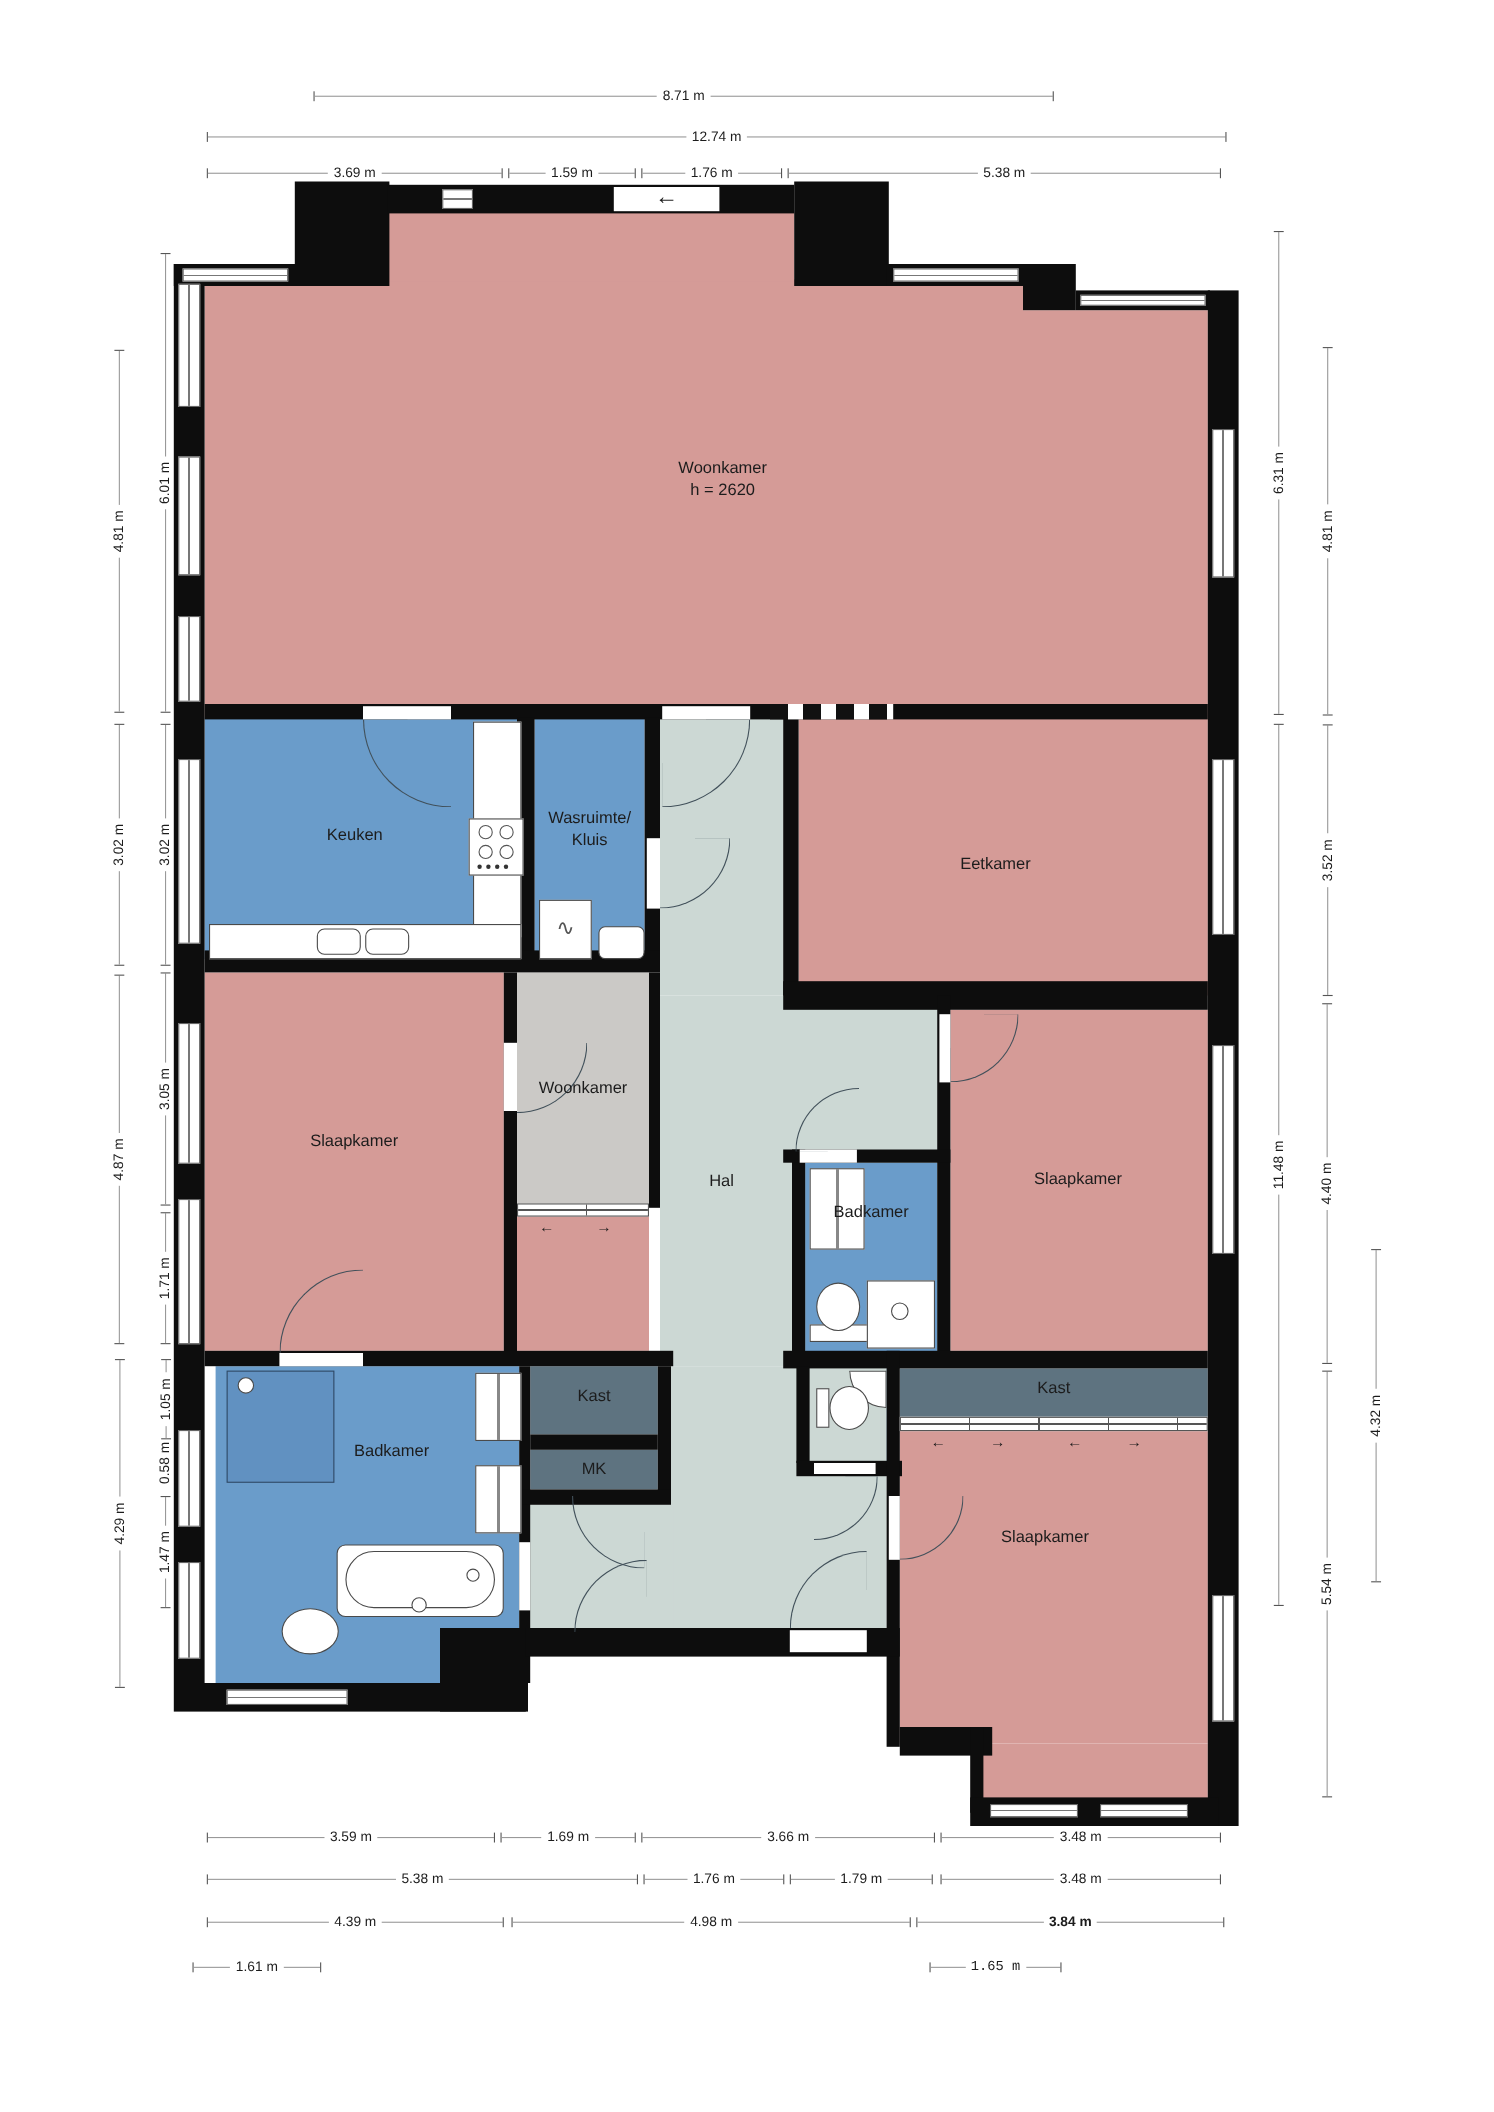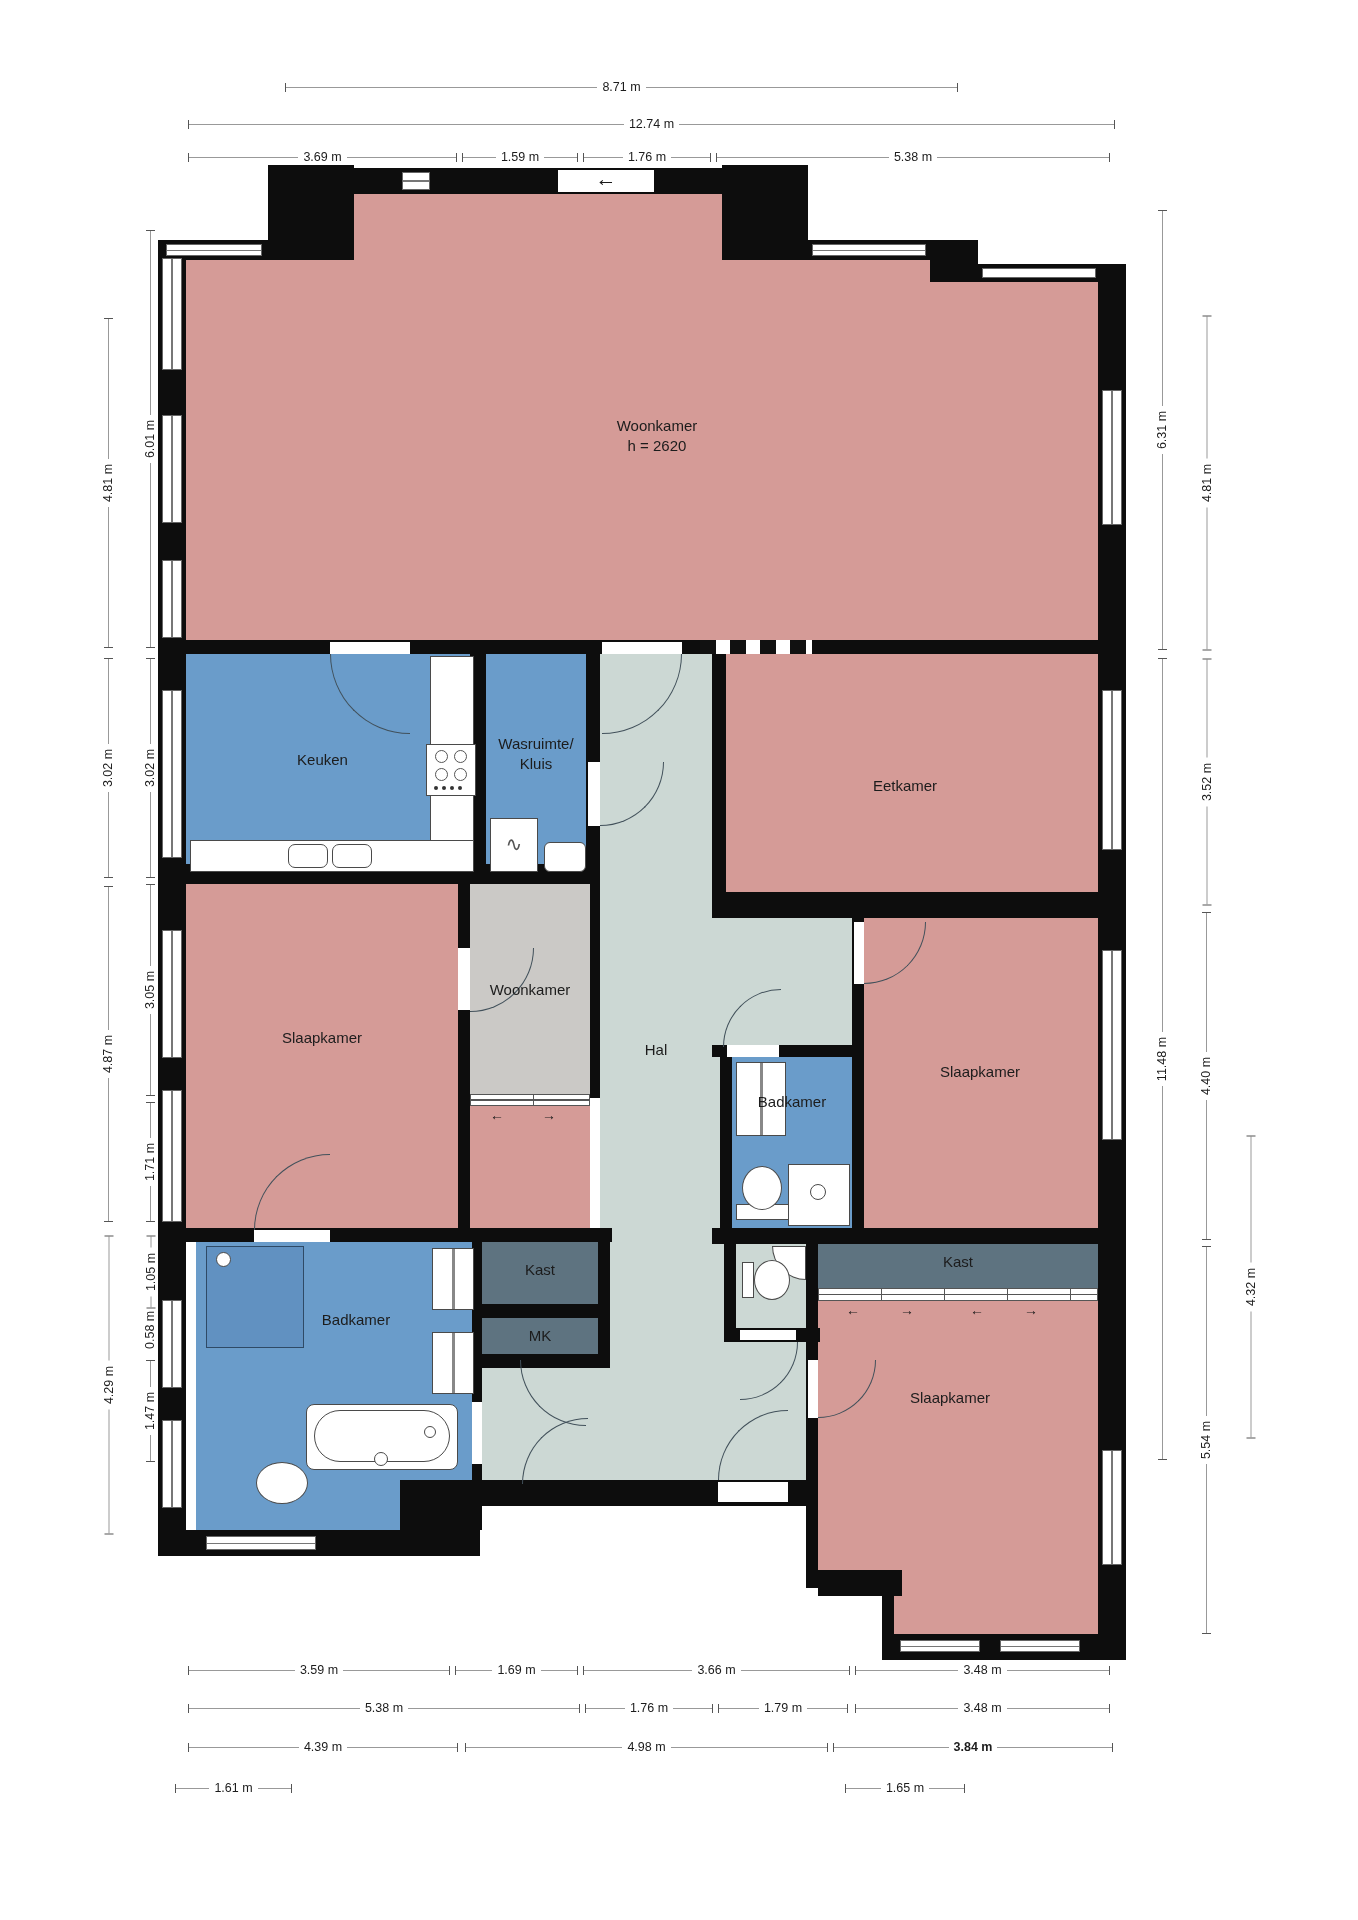--- a/index.html
+++ b/index.html
@@ -202,21 +202,21 @@
   <div class="lab" style="left:532px;top:416px;width:250px">
     <span>Woonkamer</span>
     <span>h = 2620</span>
   </div>
   <div class="lab" style="left:250px;top:750px;width:145px">Keuken</div>
   <div class="lab" style="left:476px;top:734px;width:120px">
     <span>Wasruimte/</span>
     <span>Kluis</span>
   </div>
   <div class="lab" style="left:830px;top:776px;width:150px">Eetkamer</div>
-  <div class="lab" style="left:616px;top:1040px;width:80px">Hal</div>
+  <div class="lab" style="left:616px;top:1064px;width:80px">Hal</div>
   <div class="lab" style="left:468px;top:980px;width:124px">Woonkamer</div>
   <div class="lab" style="left:242px;top:1028px;width:160px">Slaapkamer</div>
   <div class="lab" style="left:727px;top:1092px;width:130px">Badkamer</div>
   <div class="lab" style="left:900px;top:1062px;width:160px">Slaapkamer</div>
   <div class="lab" style="left:818px;top:1252px;width:280px">Kast</div>
   <div class="lab" style="left:276px;top:1310px;width:160px">Badkamer</div>
   <div class="lab" style="left:482px;top:1260px;width:116px">Kast</div>
   <div class="lab" style="left:482px;top:1326px;width:116px">MK</div>
   <div class="lab" style="left:868px;top:1388px;width:164px">Slaapkamer</div>
 
@@ -466,21 +466,21 @@
         <span class="l"></span>
         <span class="t"></span>
       </div>
       <div class="hdim" style="width: 117px; left: 175px; top: 1780px;">
         <span class="t"></span>
         <span class="l"></span>
         <span class="x">1.61 m</span>
         <span class="l"></span>
         <span class="t"></span>
       </div>
-      <div class="hdim" style="width: 120px; left: 845px; top: 1780px;">
+      <div class="hdim" style="width: 120px; left: 845px; top: 1780px; font-family: Liberation Mono, monospace;">
         <span class="t"></span>
         <span class="l"></span>
         <span class="x">1.65 m</span>
         <span class="l"></span>
         <span class="t"></span>
       </div>
     </div>
 
 </div>
 

